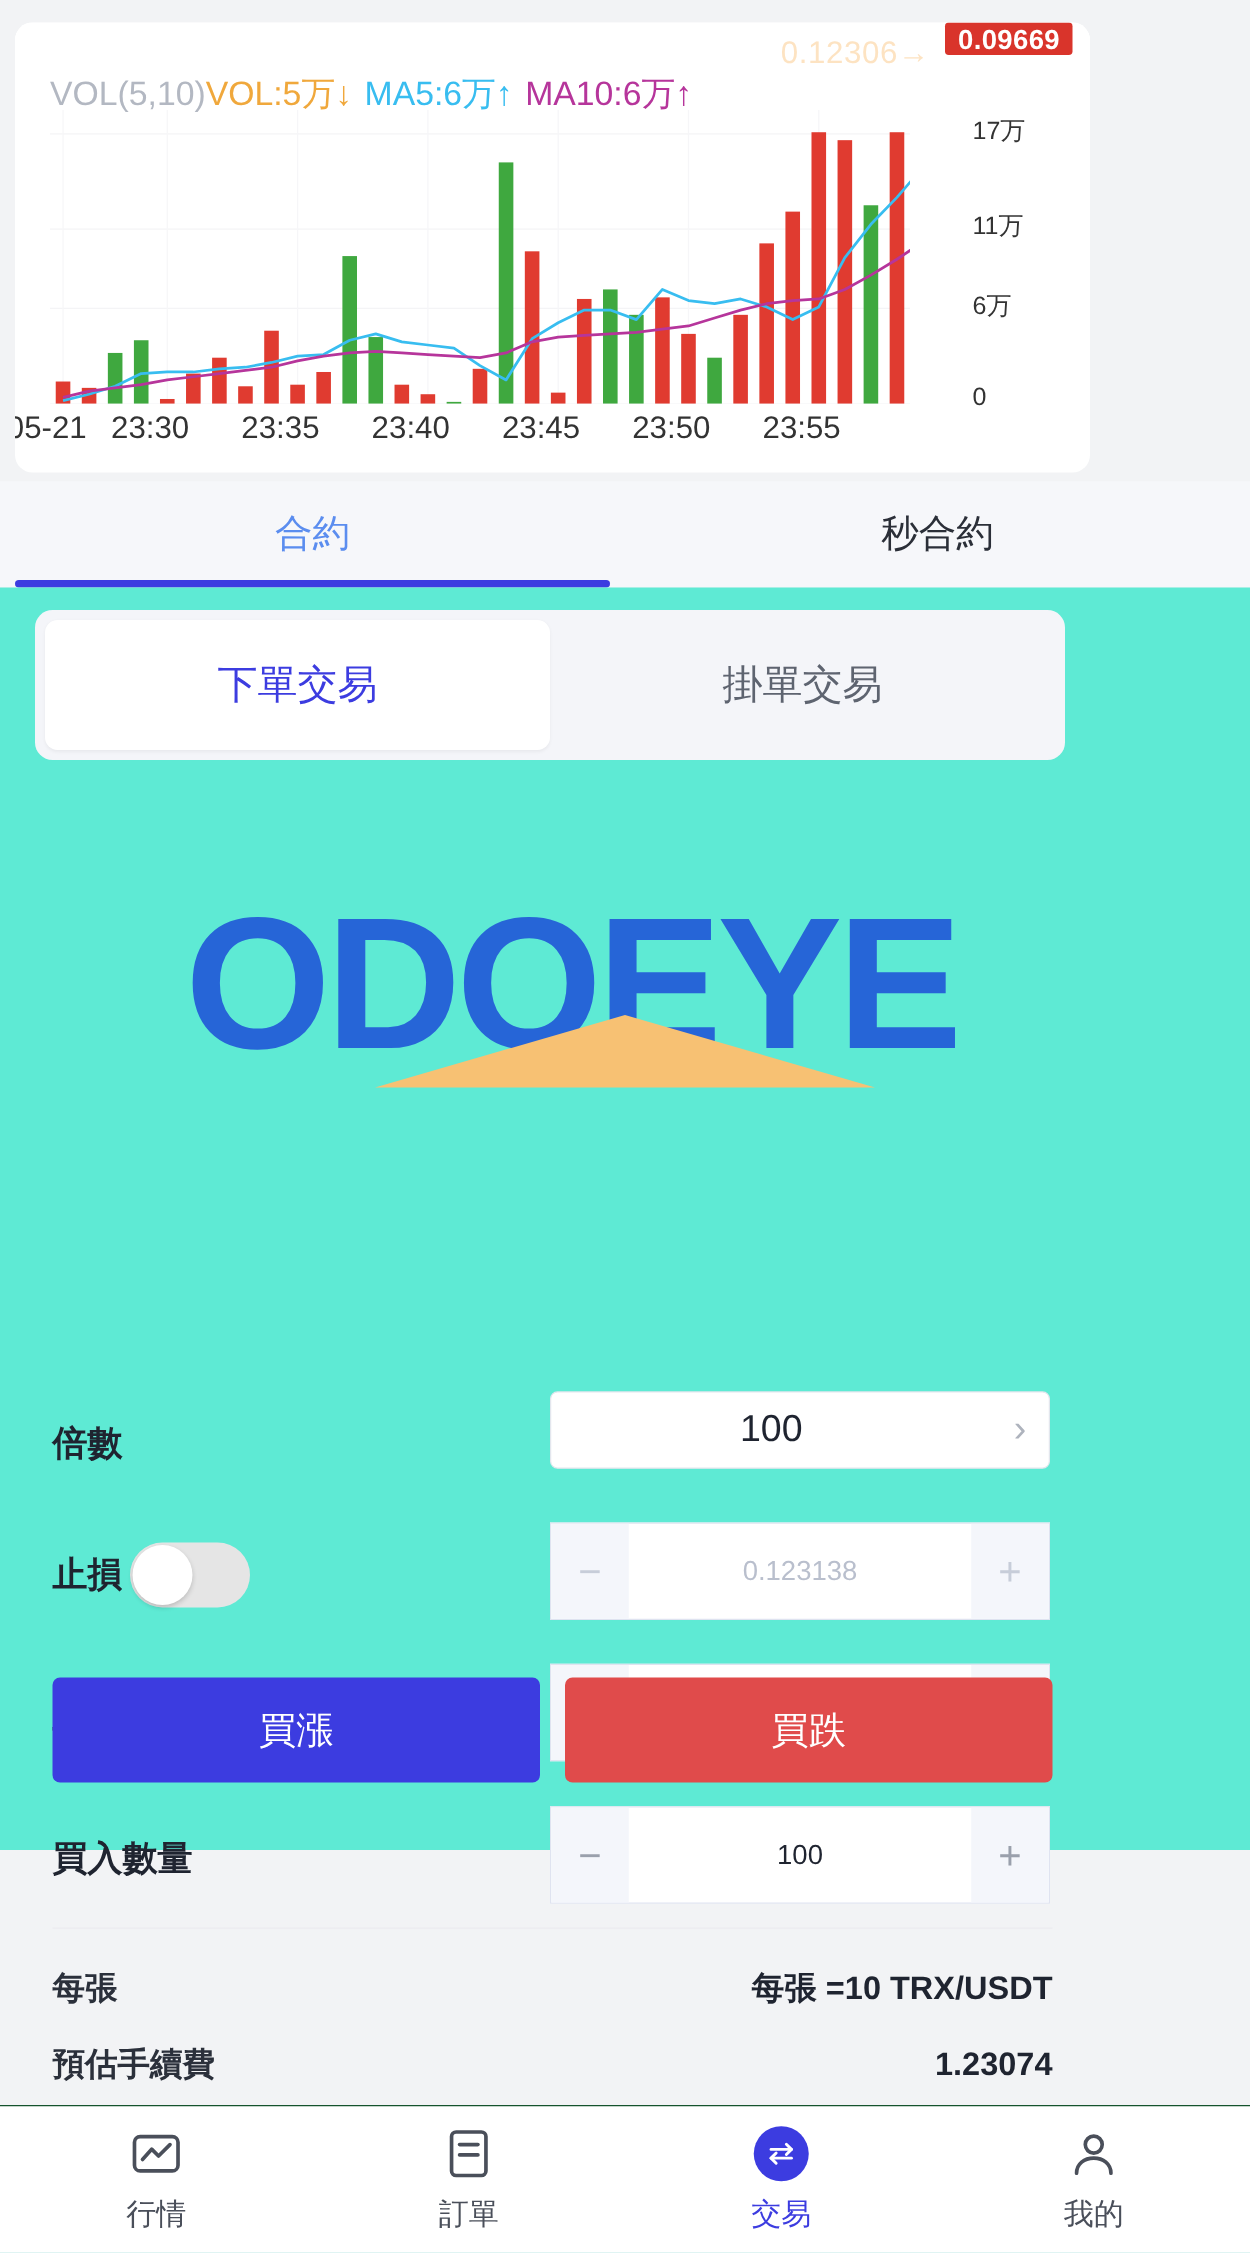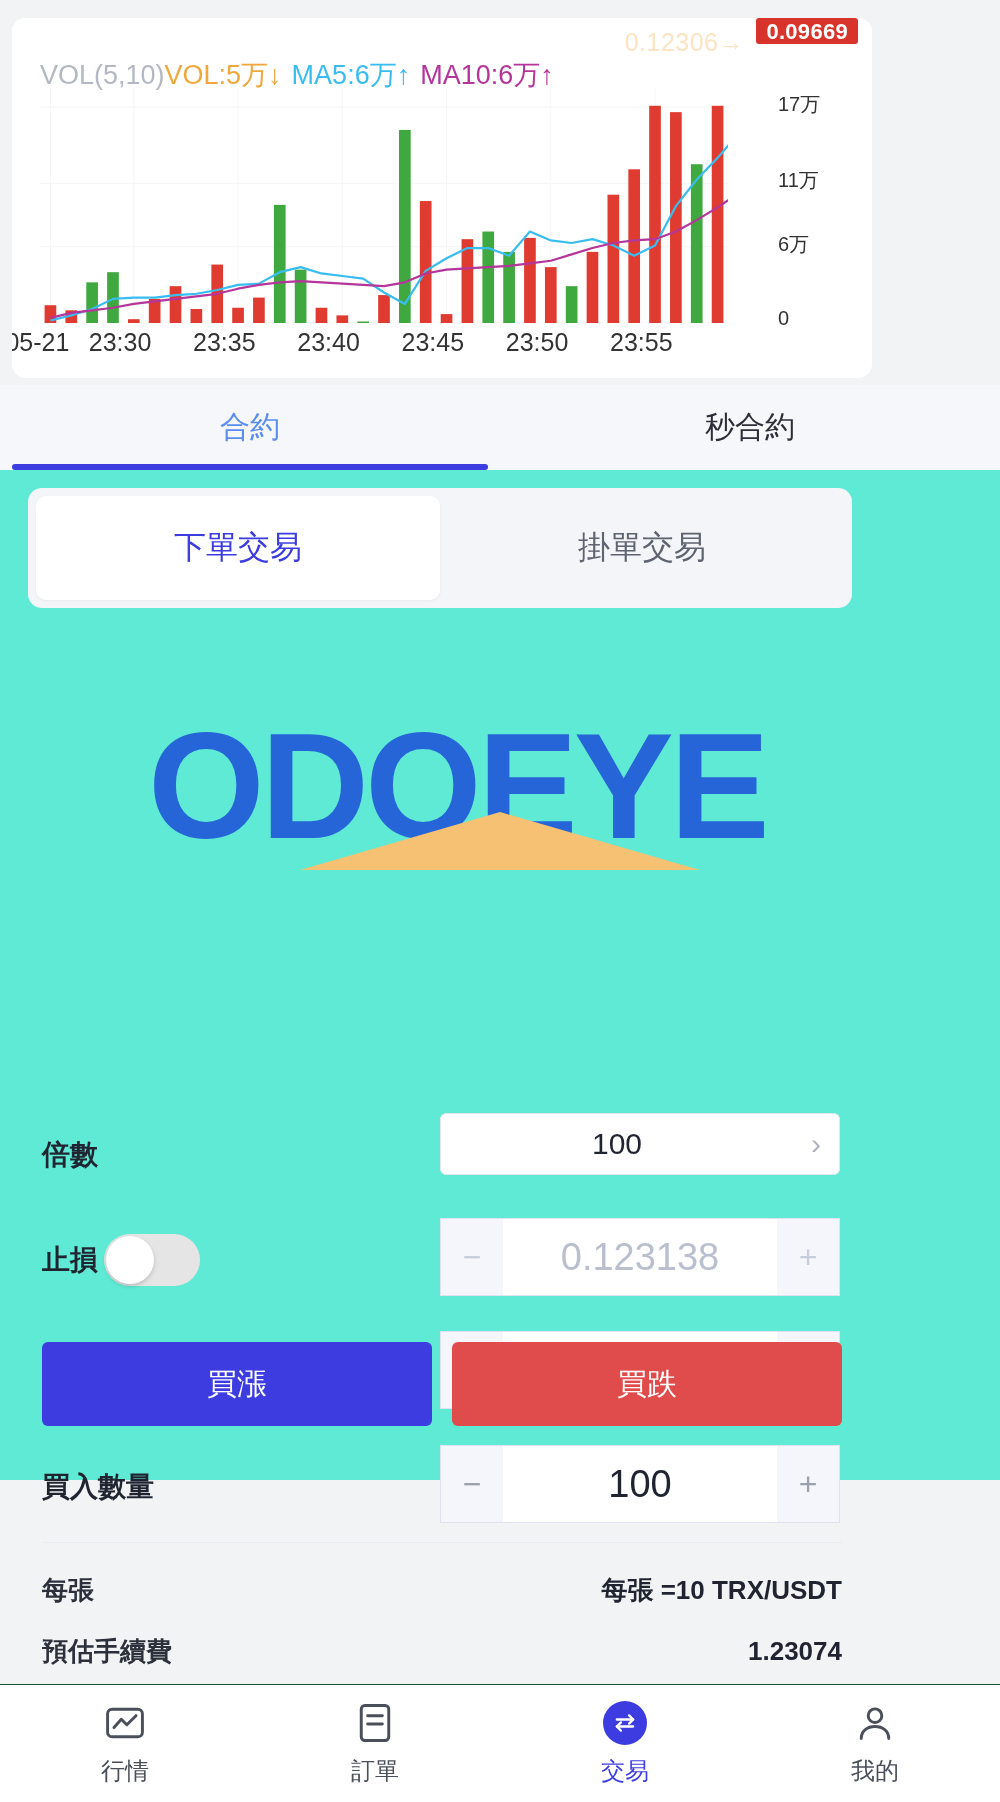--- a/index.html
+++ b/index.html
@@ -198,21 +198,21 @@
     width: 62px;
     background: #f4f6fb;
     display: flex; align-items: center; justify-content: center;
     font-size: 32px; color: #9aa0ac;
     cursor: pointer;
     user-select: none;
   }
   .stepper .val {
     flex: 1;
     display: flex; align-items: center; justify-content: center;
-    font-size: 38px;
+    font-size: 22px;
     color: #1f2430;
   }
   .stepper.disabled .val { color: #b9bfcd; }
   .stepper.disabled .btn { color: #c7cdd9; }
 
   
   .switch {
     width: 96px; height: 52px;
     border-radius: 26px;
     background: #e5e5e5;

